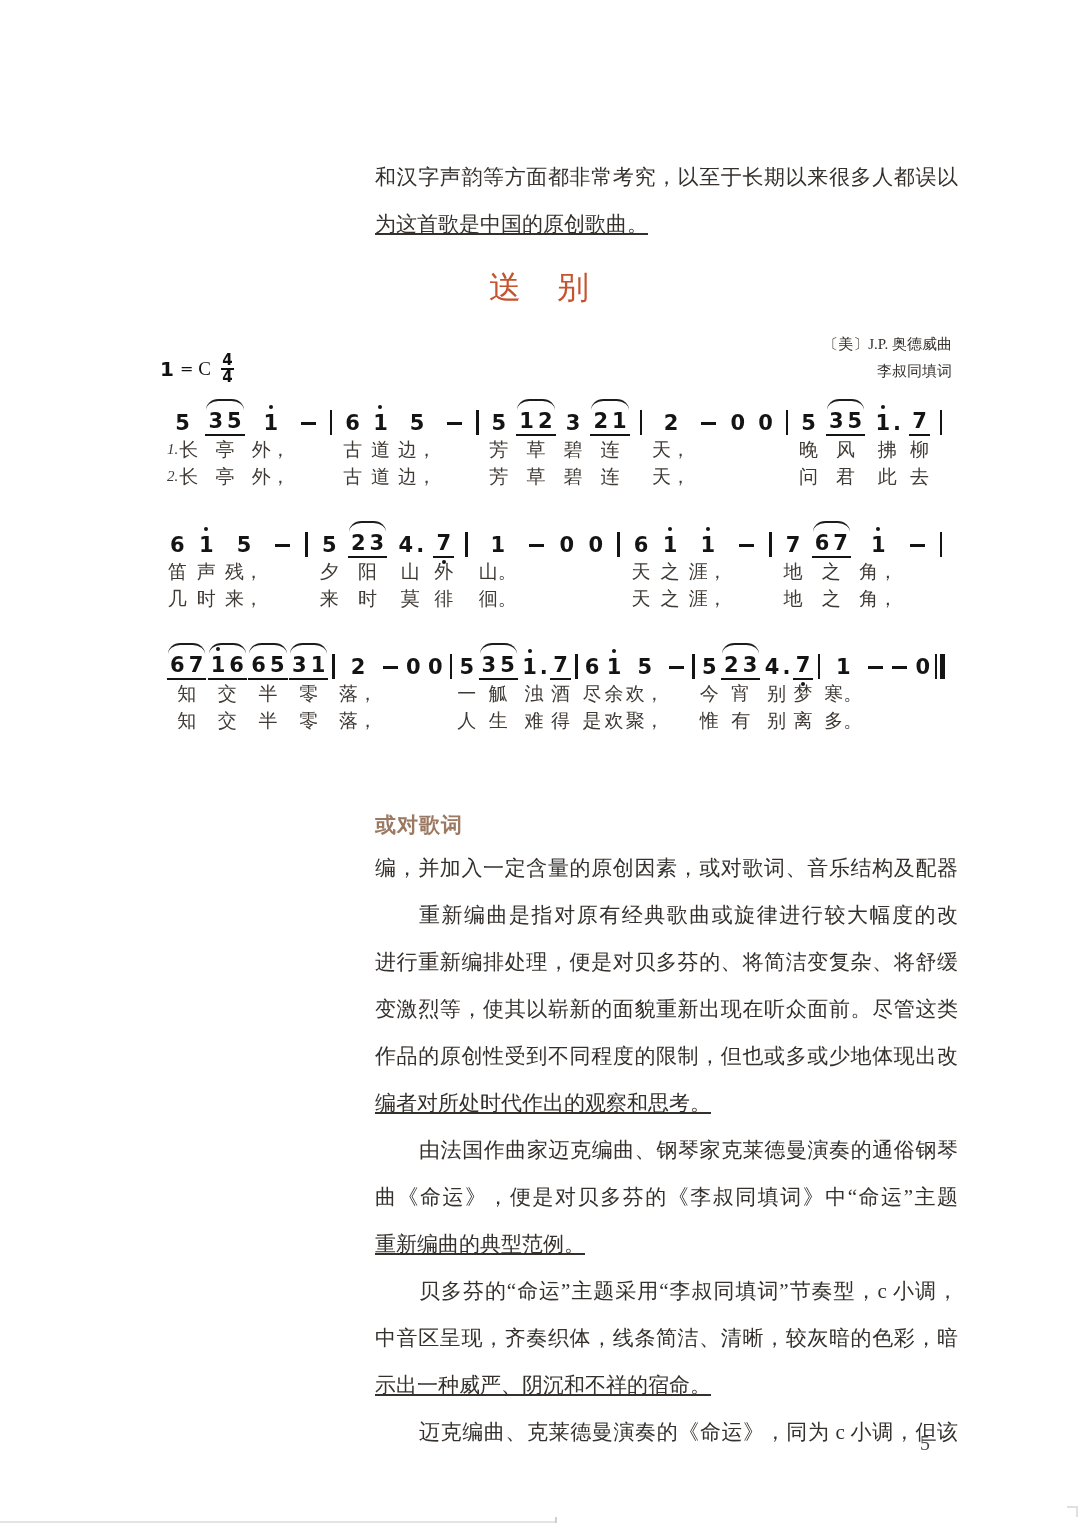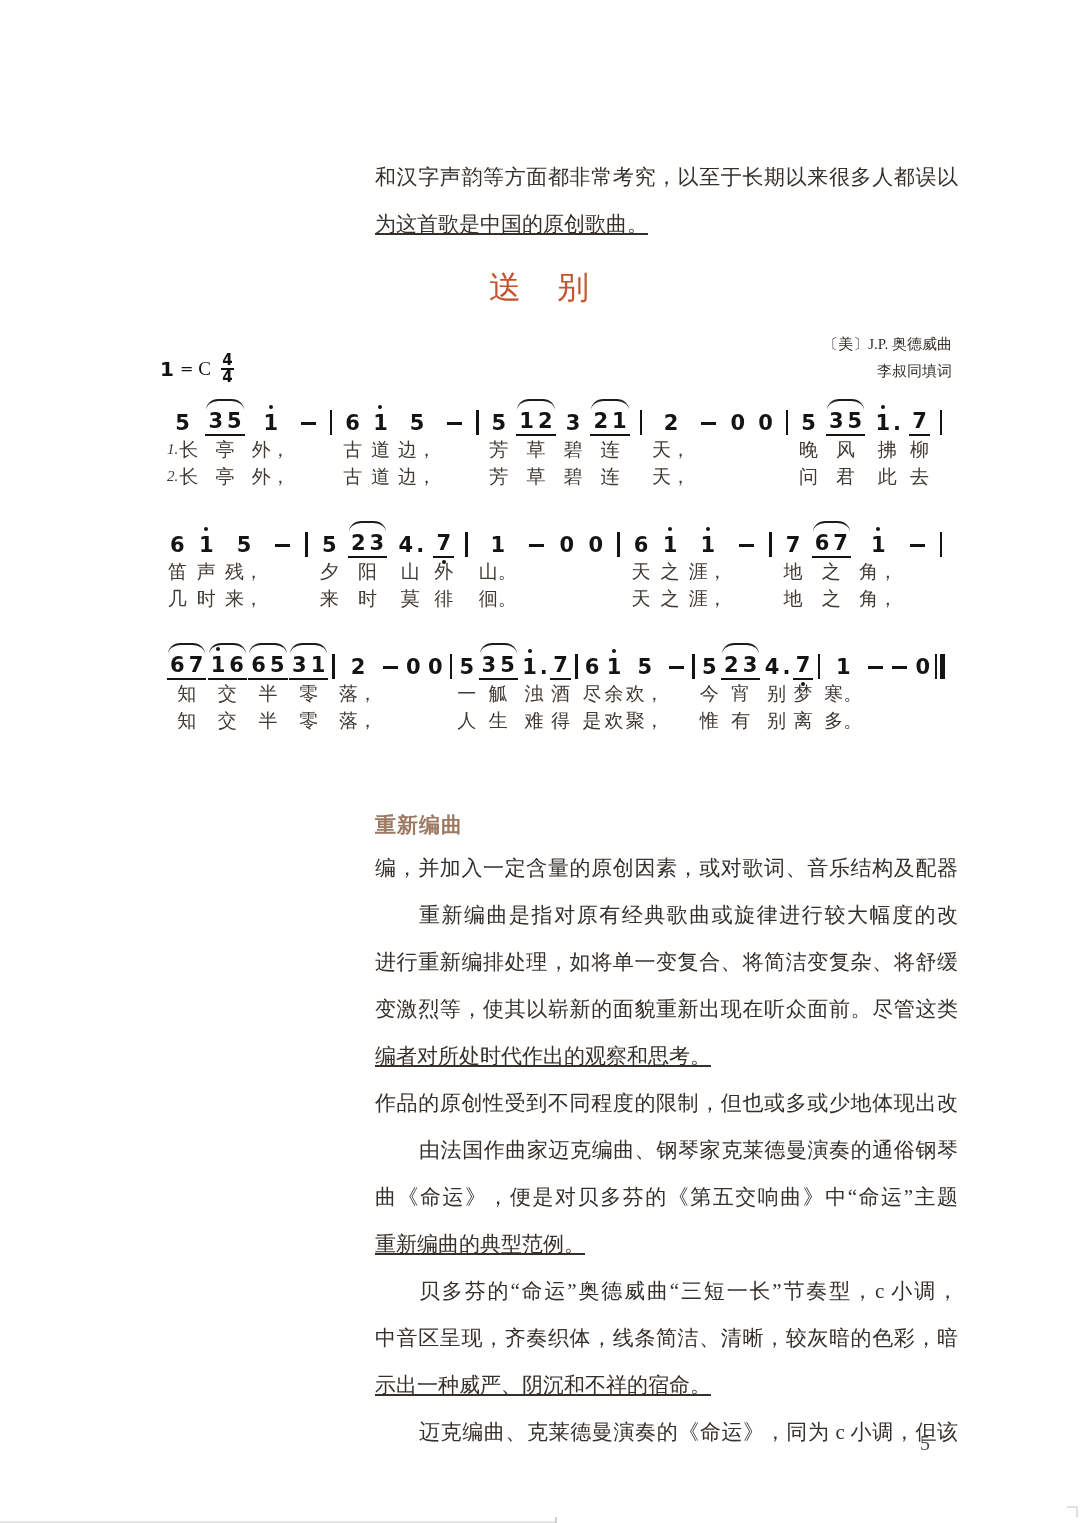--- a/index.html
+++ b/index.html
@@ -946,32 +946,32 @@
               <i class="thick"></i>
             </span>
           </span>
           <span class="mlyr"></span>
           <span class="mlyr"></span>
         </span>
       </div>
     </div>
 
   <div class="section">
-    <div class="sheading">重新编曲</div>
+    <div class="sheading">或对歌词</div>
     <div>
         <div class="bline">编，并加入一定含量的原创因素，或对歌词、音乐结构及配器</div>
         <div class="bline ind">重新编曲是指对原有经典歌曲或旋律进行较大幅度的改</div>
-        <div class="bline">进行重新编排处理，如将单一变复合、将简洁变复杂、将舒缓</div>
+        <div class="bline">进行重新编排处理，便是对贝多芬的、将简洁变复杂、将舒缓</div>
         <div class="bline">变激烈等，使其以崭新的面貌重新出现在听众面前。尽管这类</div>
+        <div class="bline">作品的原创性受到不同程度的限制，但也或多或少地体现出改</div>
         <div class="bline lastln">编者对所处时代作出的观察和思考。</div>
-        <div class="bline">作品的原创性受到不同程度的限制，但也或多或少地体现出改</div>
         <div class="bline ind">由法国作曲家迈克编曲、钢琴家克莱德曼演奏的通俗钢琴</div>
-        <div class="bline">曲《命运》，便是对贝多芬的《第五交响曲》中“命运”主题</div>
+        <div class="bline">曲《命运》，便是对贝多芬的《李叔同填词》中“命运”主题</div>
         <div class="bline lastln">重新编曲的典型范例。</div>
-        <div class="bline ind">贝多芬的“命运”奥德威曲“三短一长”节奏型，c 小调，</div>
+        <div class="bline ind">贝多芬的“命运”主题采用“李叔同填词”节奏型，c 小调，</div>
         <div class="bline">中音区呈现，齐奏织体，线条简洁、清晰，较灰暗的色彩，暗</div>
         <div class="bline lastln">示出一种威严、阴沉和不祥的宿命。</div>
         <div class="bline ind">迈克编曲、克莱德曼演奏的《命运》，同为 c 小调，但该</div>
       </div>
   </div>
 
   <div class="pagenum">5</div>
 
   <i class="edge-l"></i>
   <i class="edge-t"></i>

